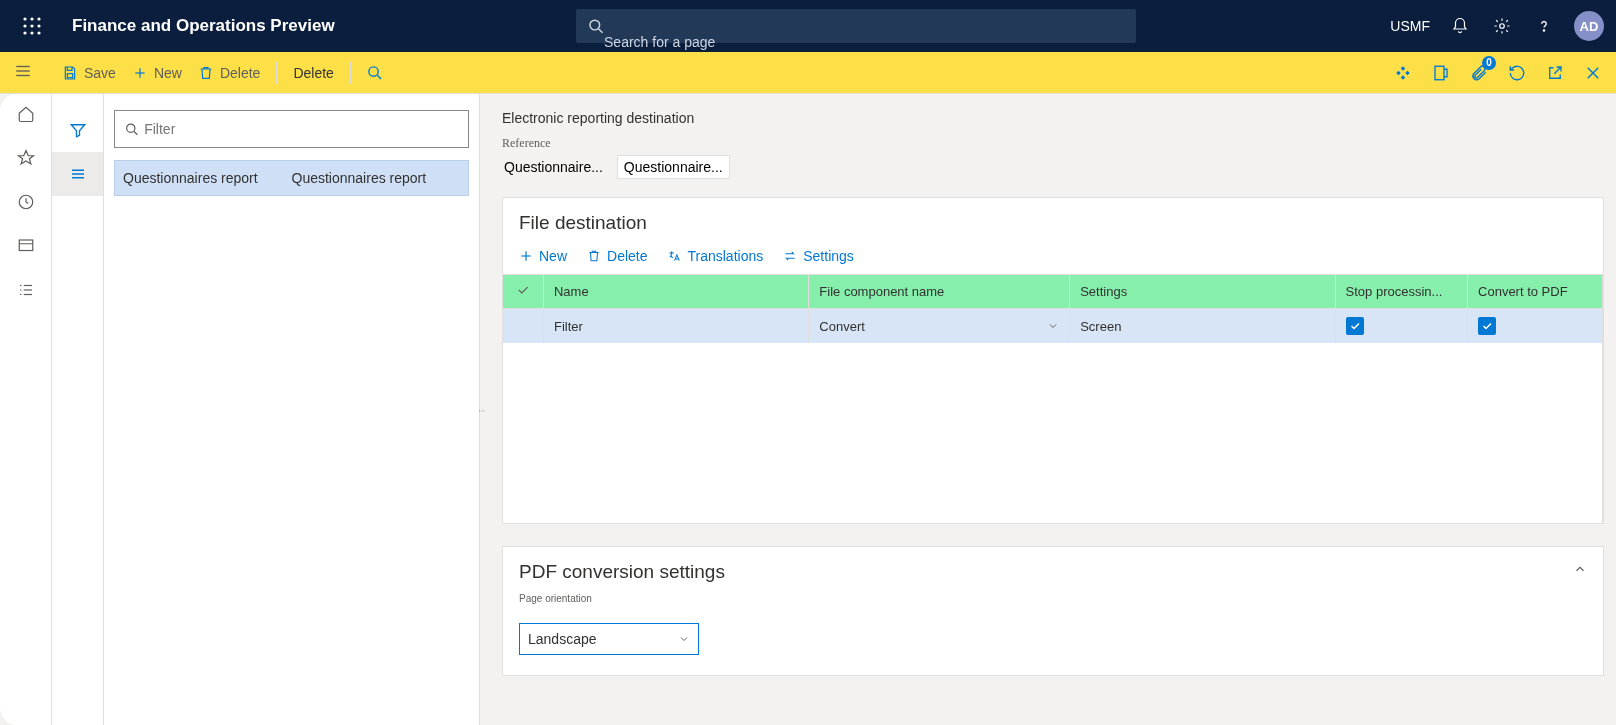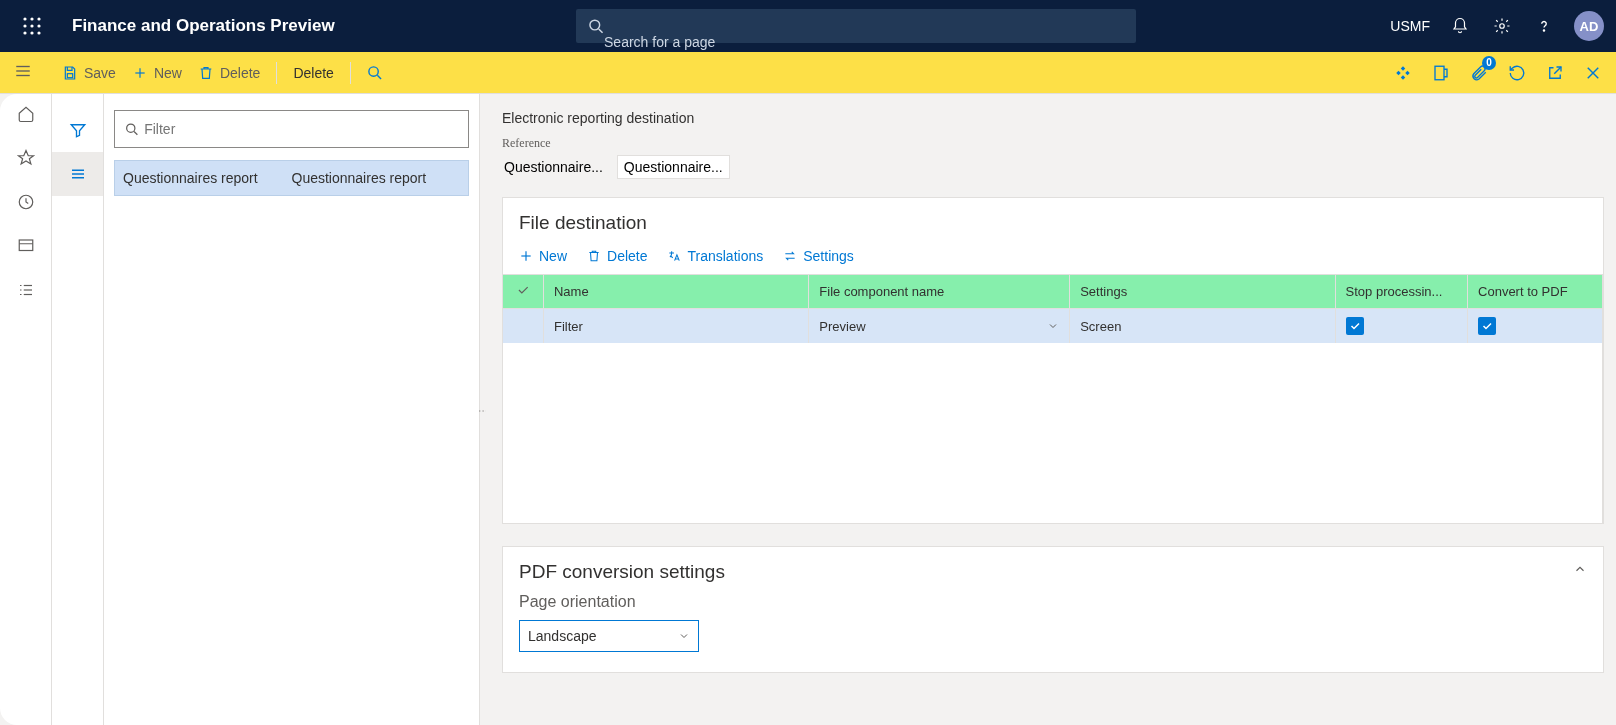--- a/index.html
+++ b/index.html
@@ -121,21 +121,21 @@
   .grid .col-settings { width:236px; }
   .grid .col-stop { width:112px; text-align:left; }
   .grid .col-pdf { width:120px; text-align:left; }
   .grid .fcomp-cell { display:flex; align-items:center; justify-content:space-between; }
   .grid .chk {
     width:18px; height:18px; background:#0078d4; display:inline-flex; align-items:center; justify-content:center; color:#fff; border-radius:2px;
   }
   .grid .grid-body-space { height: 180px; }
 
   .pdf-body { padding: 0 16px 20px 16px; }
-  .field-label { font-size:16px; color:#605e5c; margin-bottom:9px; }
+  .field-label { font-size:10px; color:#605e5c; margin-bottom:19px; }
   .select-box {
     width: 180px; height: 32px; border:1px solid #0078d4; display:flex; align-items:center;
     justify-content:space-between; padding: 0 8px; font-size:14px; background:#fff;
   }
 
   .expand-caret { margin-left:auto; padding-right:16px; color:#605e5c; }
   .card-title-row { display:flex; align-items:center; }
 
 </style>
 </head>
@@ -392,21 +392,21 @@
               <th class="col-stop">Stop processin...</th>
               <th class="col-pdf">Convert to PDF</th>
             </tr>
           </thead>
           <tbody>
             <tr class="sel-row">
               <td class="col-sel"></td>
               <td class="col-name">Filter</td>
               <td class="col-fcomp">
                 <div class="fcomp-cell">
-                  <span>Preview</span>
+                  <span>Convert</span>
                   <svg width="12" height="12" viewBox="0 0 24 24" fill="none" stroke="#605e5c" stroke-width="2">
                       <path d="M6 9l6 6 6-6"></path>
                     </svg>
                 </div>
               </td>
               <td class="col-settings">Screen</td>
               <td class="col-stop">
                 <span class="chk">
                   <svg width="12" height="12" viewBox="0 0 24 24" fill="none" stroke="#fff" stroke-width="3">
                       <path d="M5 12l5 5L20 7"></path>

